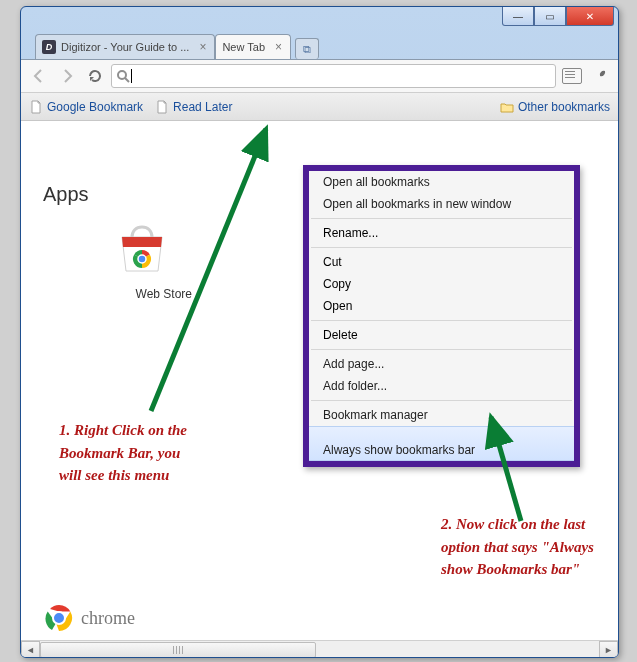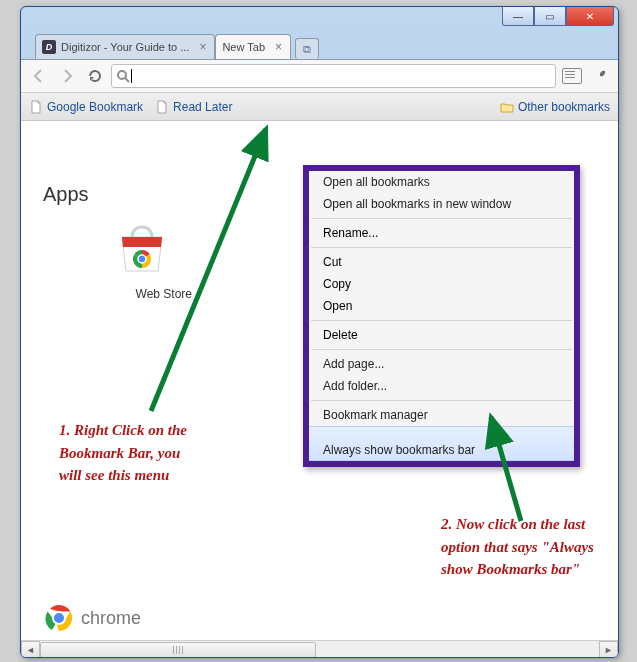--- a/index.html
+++ b/index.html
@@ -163,21 +163,21 @@
     width: 100px; text-align: right;
   }
   .webstore-icon {
     width: 56px; height: 56px; margin: 0 auto; display: block;
   }
   .app-label { margin-top: 10px; font-size: 12px; color: #333; }
   .chrome-logo {
     position: absolute;
     left: 24px; bottom: 8px;
     display: flex; align-items: center; gap: 8px;
-    color: #777; font-size: 18px;
+    color: #777; font-size: 18px; font-family: Liberation Serif, serif;
   }
   
   .ctx-menu {
     position: absolute;
     left: 282px;
     top: 24px;
     width: 265px;
     background: #f5f5f5;
     border: 6px solid #4c1d95;
     box-shadow: 2px 3px 6px rgba(0,0,0,0.3);

